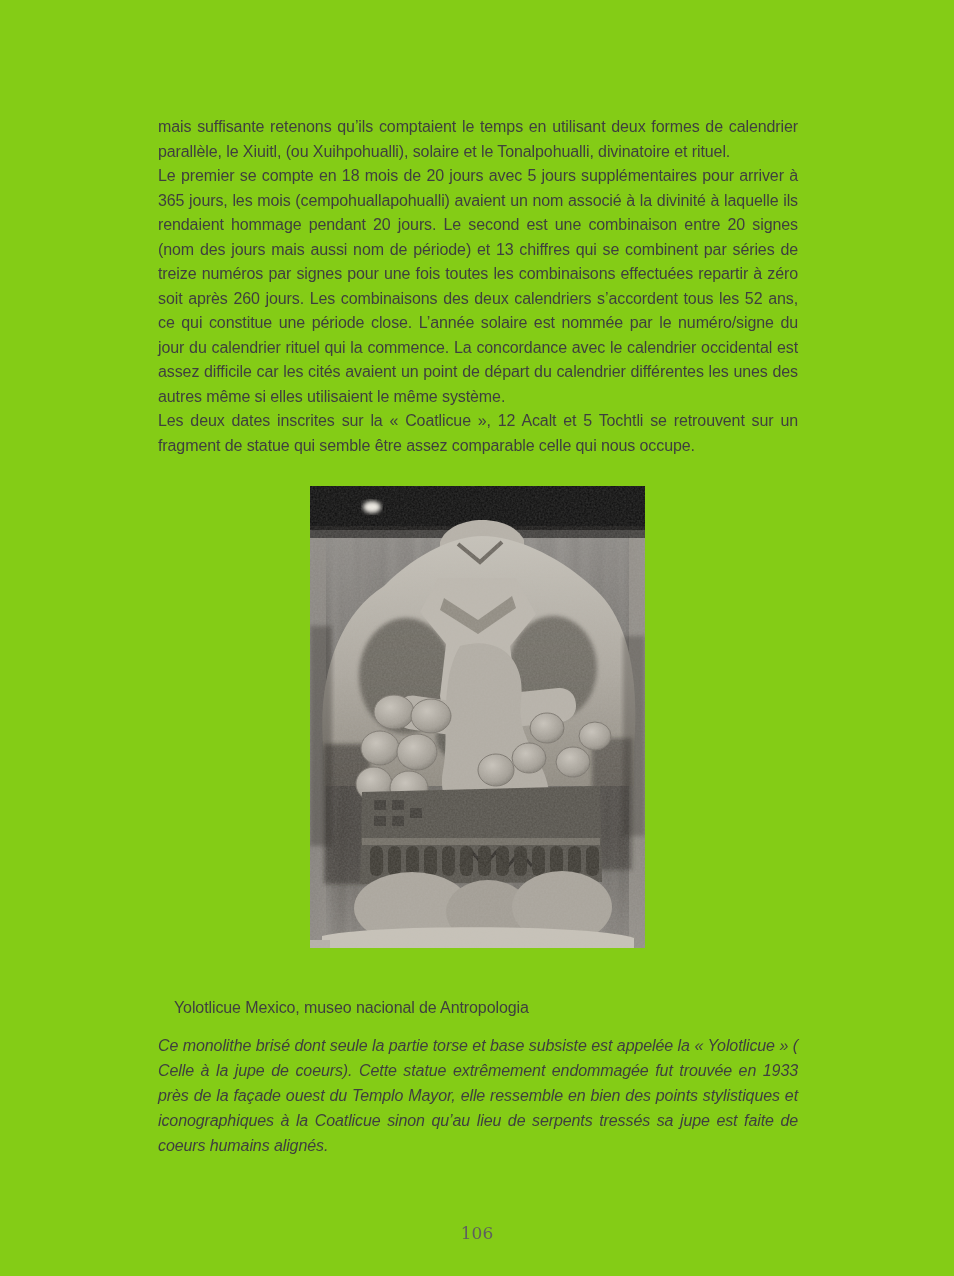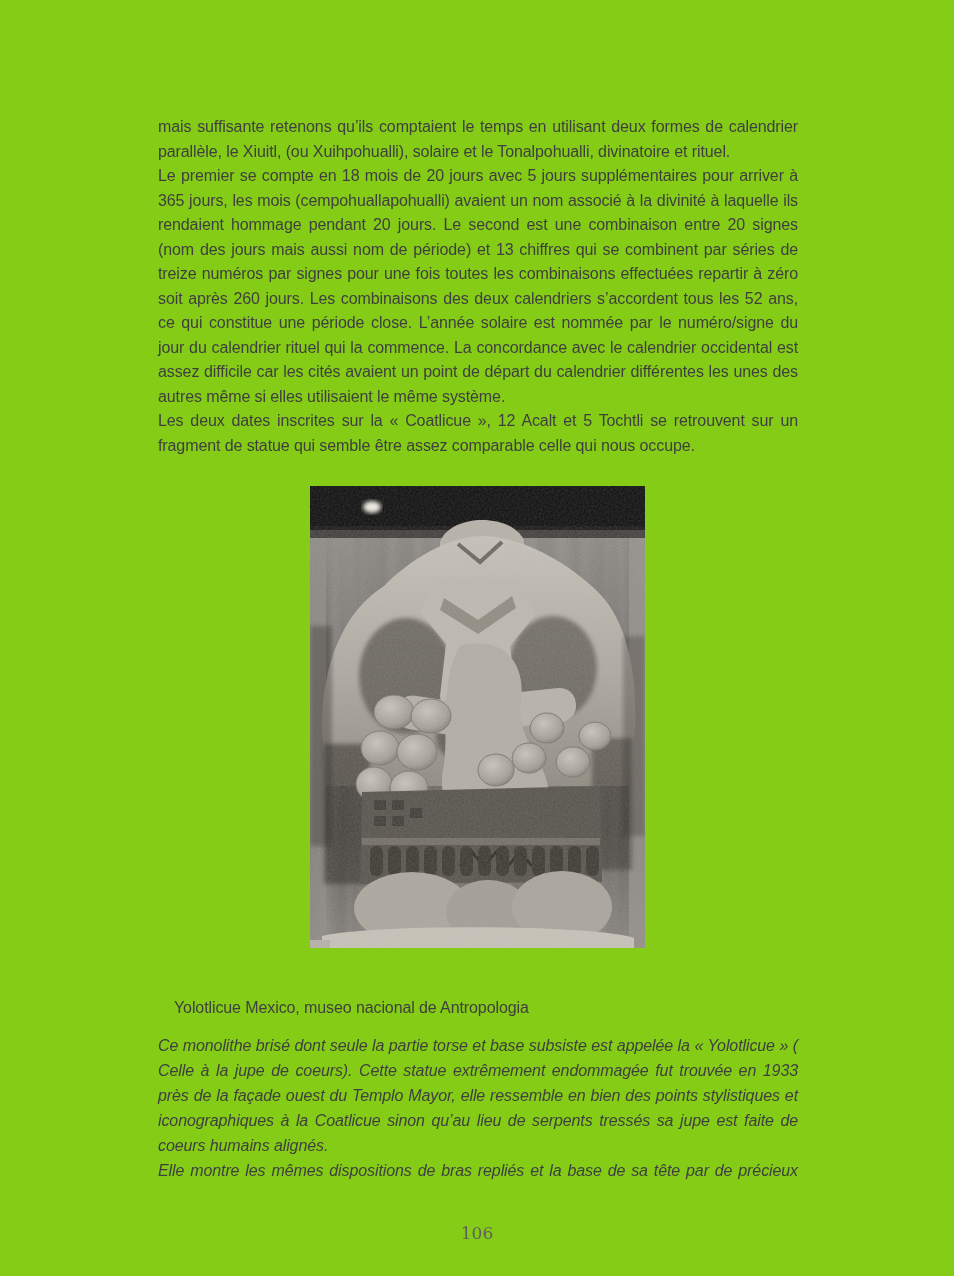--- a/index.html
+++ b/index.html
@@ -182,18 +182,17 @@
       <rect x="0" y="0" width="335" height="462" filter="url(#grain)" opacity="0.4"></rect>
       <rect x="0" y="140" width="22" height="220" fill="#34312d" opacity="0.35" filter="url(#soft)"></rect>
       <rect x="313" y="150" width="22" height="200" fill="#34312d" opacity="0.3" filter="url(#soft)"></rect>
     </svg>
   </figure>
 
   <p class="caption">Yolotlicue Mexico, museo nacional de Antropologia</p>
 
   <section class="text-block bottom-text">
     <p>Ce monolithe brisé dont seule la partie torse et base subsiste est appelée la « Yolotlicue » ( Celle à la jupe de coeurs). Cette statue extrêmement endommagée fut trouvée en 1933 près de la façade ouest du Templo Mayor, elle ressemble en bien des points stylistiques et iconographiques à la Coatlicue sinon qu’au lieu de serpents tressés sa jupe est faite de coeurs humains alignés.</p>
-    <p class="force-justify">Elle montre les mêmes dispositions de bras repliés et la base de sa tête par de précieux</p>
   </section>
 
   <div class="page-number">106</div>
 
 </div>
 
 </body></html>

